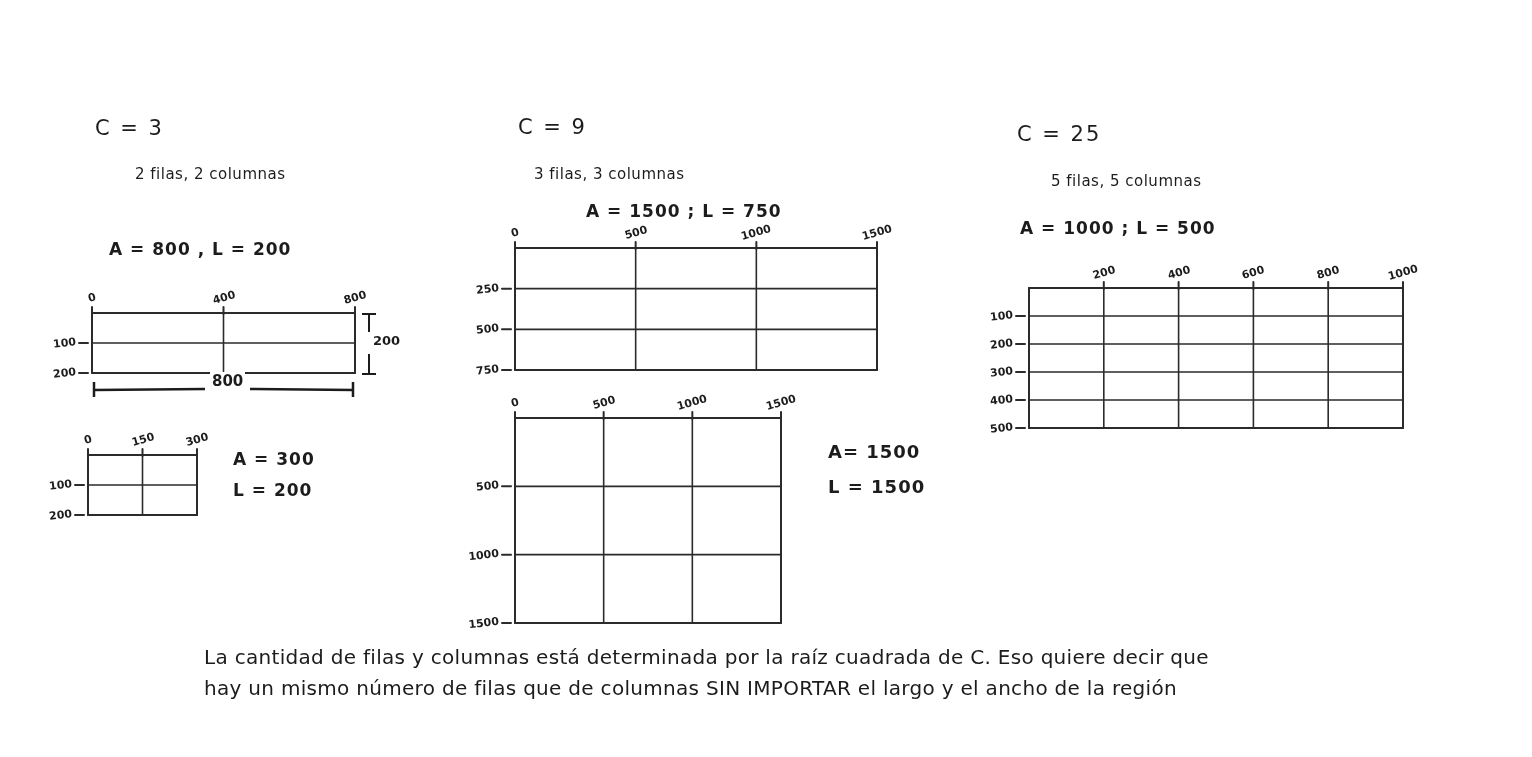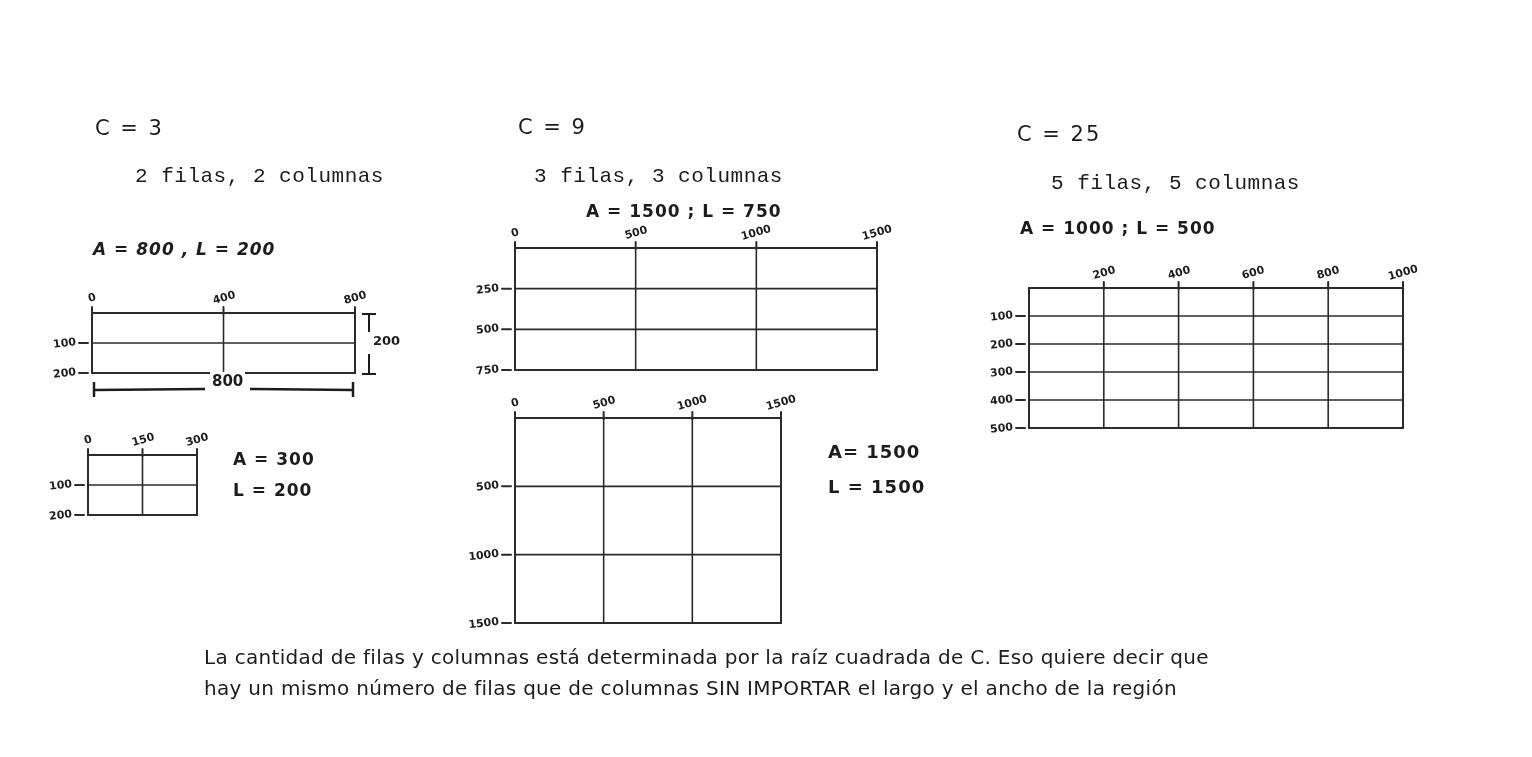--- a/index.html
+++ b/index.html
@@ -3,42 +3,42 @@
 <meta charset="utf-8">
 <style>
   html,body{margin:0;padding:0;background:#ffffff;}
   .canvas{
     position:relative;width:1532px;height:757px;background:#ffffff;
     font-family:"DejaVu Sans", sans-serif;color:var(--ink,#1c1c1c);overflow:hidden;
   }
   .abs{position:absolute;white-space:nowrap;}
   .title{font-size:20px;letter-spacing:0.5px;}
   .c-label{font-size:21px;letter-spacing:2px;}
-  .dims-label{font-size:21px;letter-spacing:0.5px;font-family:Liberation Mono, monospace;}
+  .dims-label{font-size:15px;letter-spacing:0.5px;}
   .al-label{font-size:17px;font-weight:bold;letter-spacing:1px;}
   .side-label{font-size:17px;font-weight:bold;letter-spacing:1px;text-align:center;}
   .note{font-size:20px;letter-spacing:0.3px;}
   .grid{position:absolute;}
   .grid svg{position:absolute;left:0;top:0;overflow:visible;}
   .tick{position:absolute;font-size:11px;font-weight:bold;white-space:nowrap;color:var(--ink,#1c1c1c);}
   .top-tick{top:-22px;transform:translateX(-50%) rotate(-16deg);}
   .left-tick{left:-16px;transform:translate(-100%,-50%) rotate(-7deg);}
   .dim-label{font-weight:bold;background:#ffffff;padding:0 2px;}
   svg.dim{position:absolute;overflow:visible;}
 </style>
 </head>
 <body>
 
 <div class="canvas" style="--ink: #1c1c1c;">
 
 
   <div>
     <div class="abs c-label" style="left:95px;top:116px;">C = 3</div>
     <div class="abs dims-label" style="left:135px;top:165px;">2 filas, 2 columnas</div>
-    <div class="abs al-label" style="left:93px;top:239px;font-style:italic;">A = 800 ,   L = 200</div>
+    <div class="abs al-label" style="left:109px;top:239px;">A = 800 ,   L = 200</div>
 
     <div class="grid" style="left:92px;top:313px;width:263px;height:60px;">
         <svg width="263" height="60">
           <line x1="0" y1="0" x2="0" y2="60" stroke="#2b2b2b" stroke-width="2" stroke-linecap="round"></line>
           <line x1="131.5" y1="0" x2="131.5" y2="60" stroke="#2b2b2b" stroke-width="1.6" stroke-linecap="round"></line>
           <line x1="263" y1="0" x2="263" y2="60" stroke="#2b2b2b" stroke-width="2" stroke-linecap="round"></line>
           <line x1="0" y1="0" x2="263" y2="0" stroke="#2b2b2b" stroke-width="2" stroke-linecap="round"></line>
           <line x1="0" y1="30" x2="263" y2="30" stroke="#2b2b2b" stroke-width="1.6" stroke-linecap="round"></line>
           <line x1="0" y1="60" x2="263" y2="60" stroke="#2b2b2b" stroke-width="2" stroke-linecap="round"></line>
           <line x1="0" y1="-6" x2="0" y2="1" stroke="#2b2b2b" stroke-width="2" stroke-linecap="round"></line>

